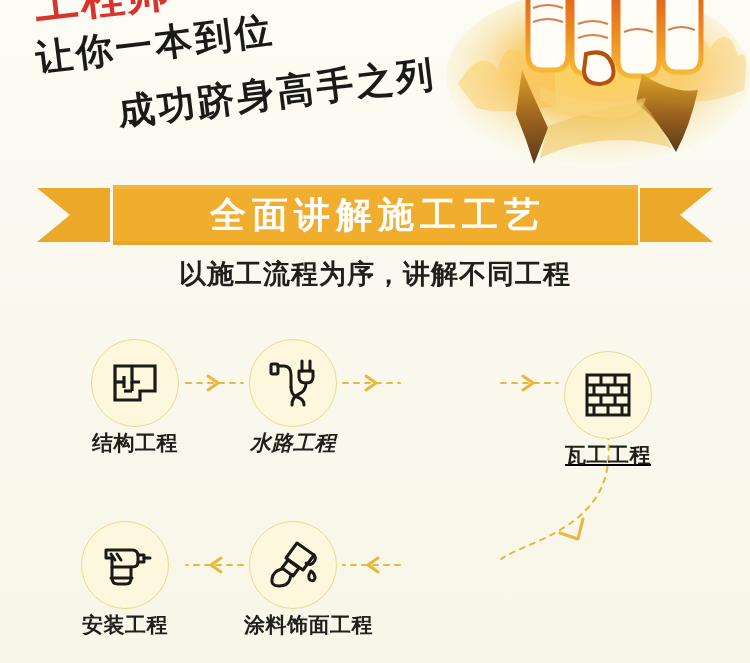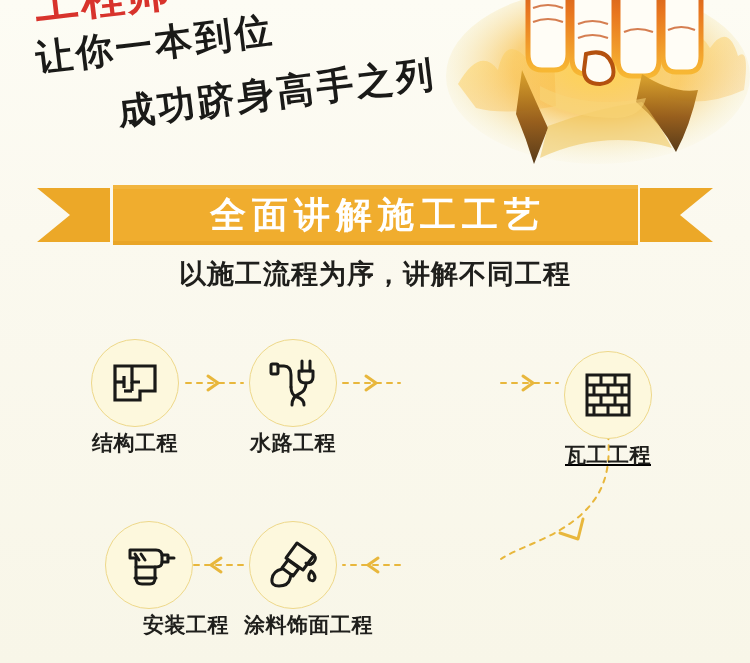--- a/index.html
+++ b/index.html
@@ -79,27 +79,27 @@
   }
   .node .bubble svg { display:block; }
   .node .caption {
     margin-top:2px;
     font-size:21px; font-weight:bold; color:#1f1f1c;
     letter-spacing:0.5px; white-space:nowrap;
   }
 
   
   #n0 { left:55px;  top:339px; }
-  #n1 { left:213px; top:339px; }
+  #n1 { left:213px; top:339px;font-style:italic; }
   #n2 { left:370px; top:339px; }
   #n3 { left:528px; top:351px;text-decoration:underline; }
   
   #n4 { left:370px; top:521px; }
   #n5 { left:213px; top:521px;text-align:right; }
-  #n6 { left:69px;  top:521px;text-align:right; }
+  #n6 { left:45px;  top:521px; }
 </style>
 </head>
 <body>
 
 <div id="page">
 
   <div class="hero">
 
     <div class="hero-red">工程师</div>
 

